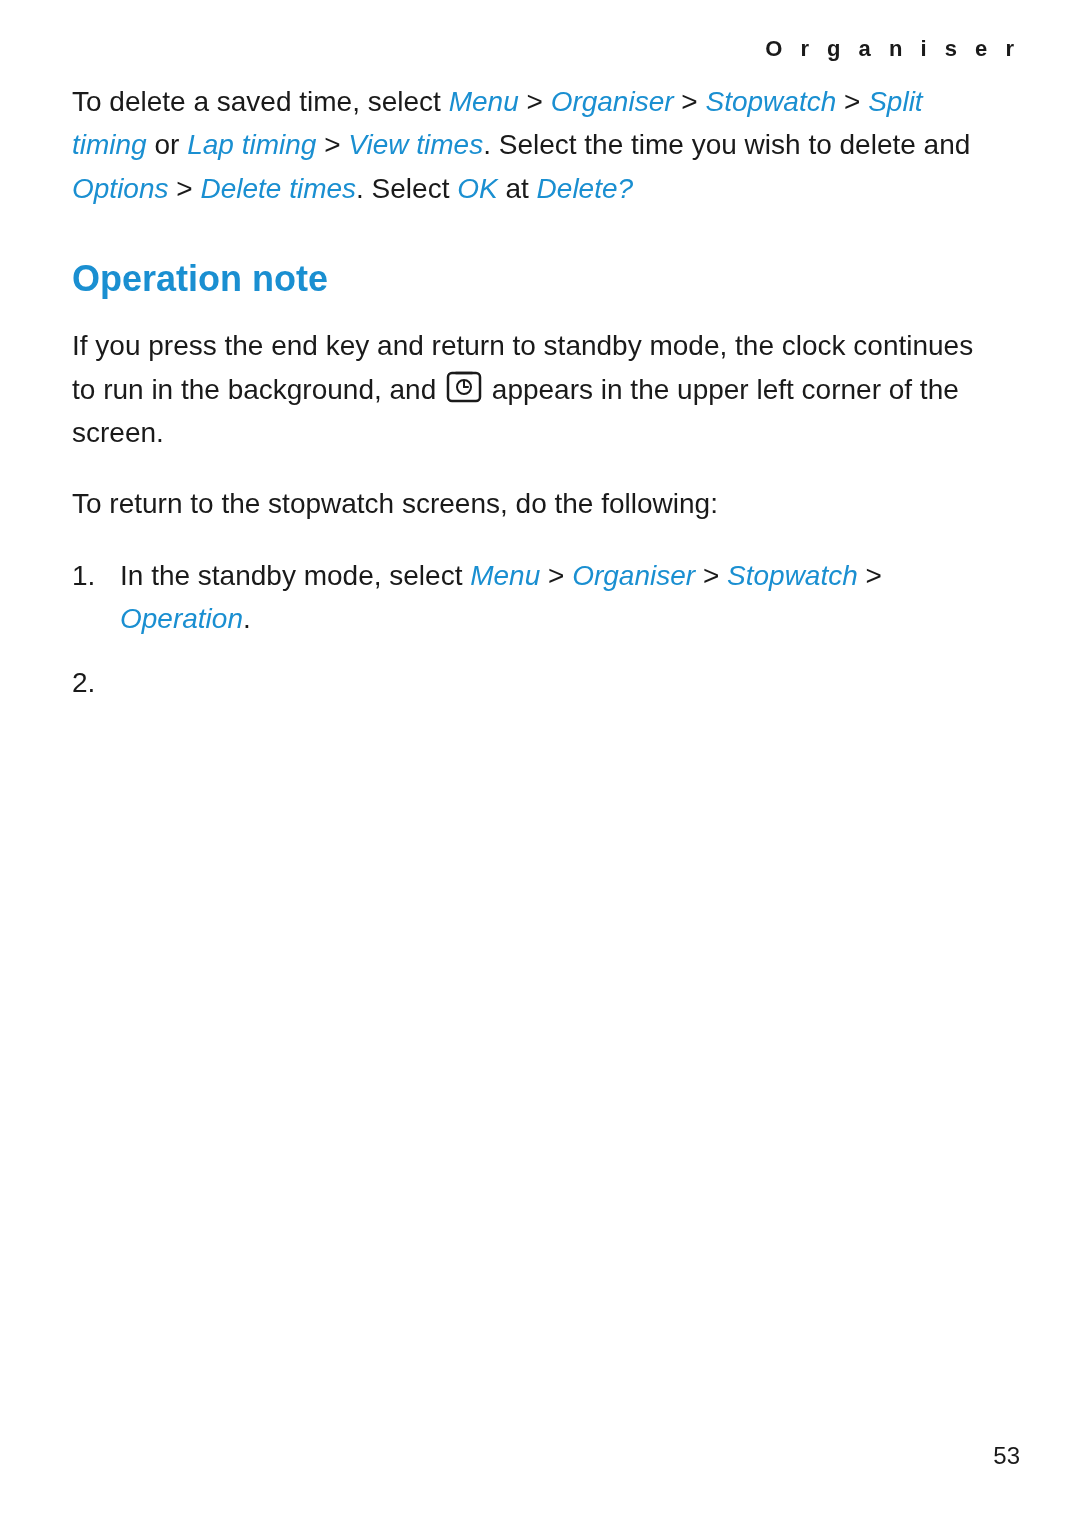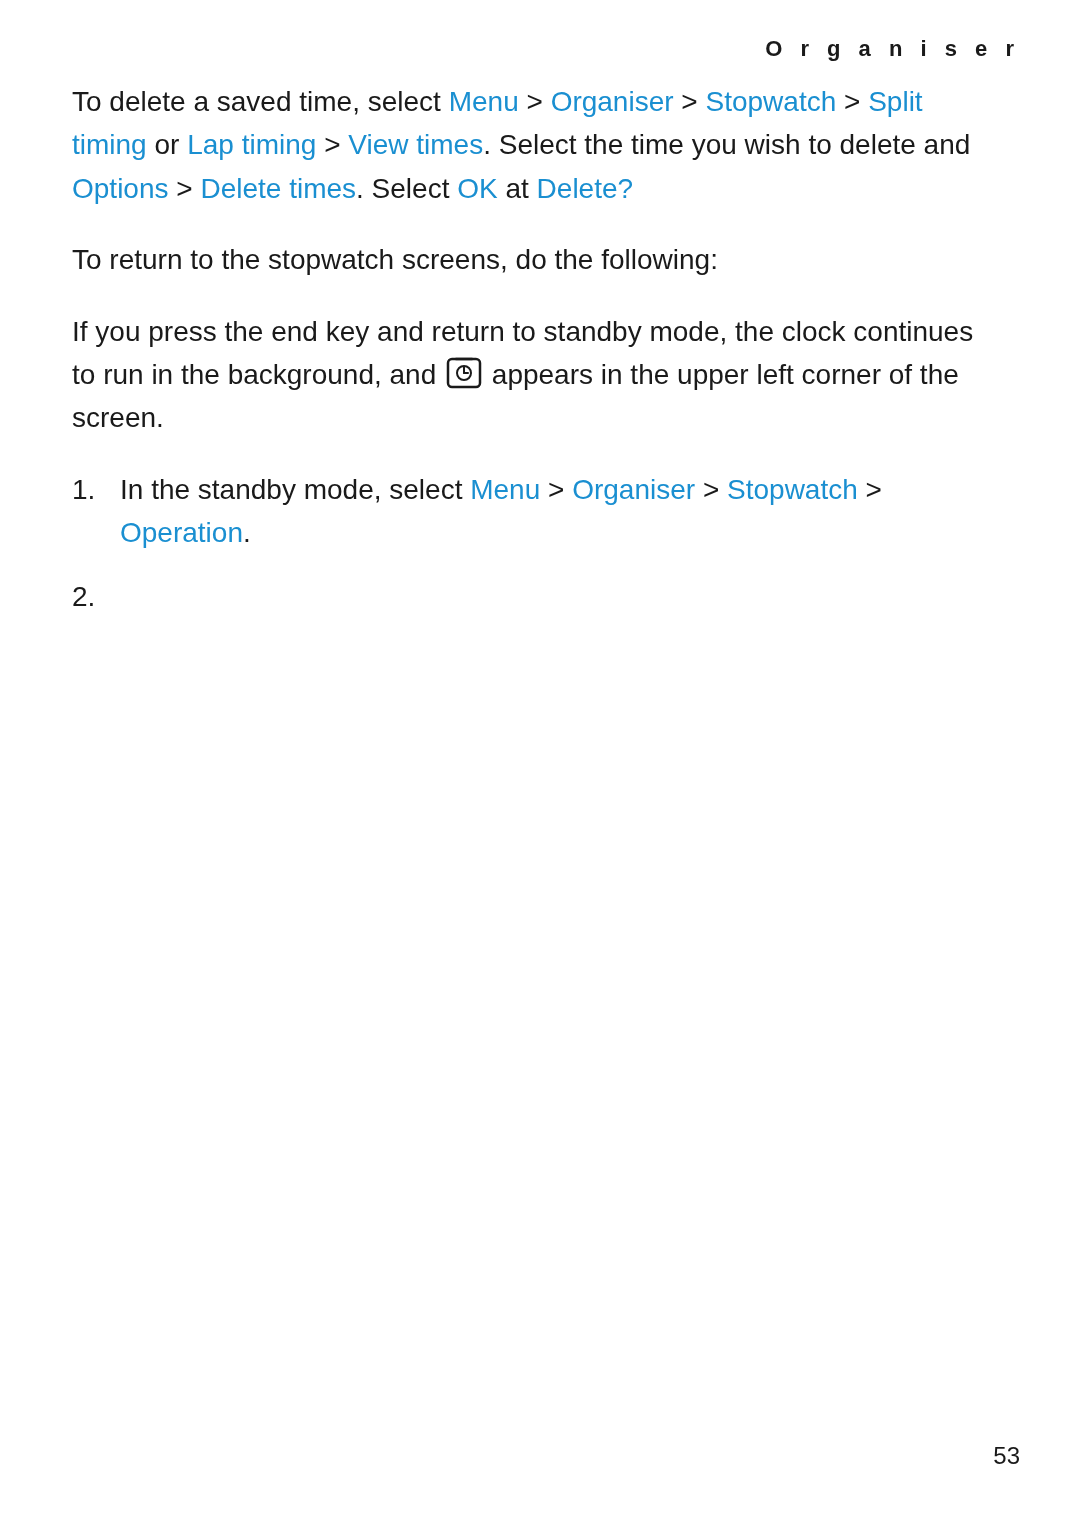--- a/index.html
+++ b/index.html
@@ -38,20 +38,21 @@
 
     .paragraph {
       margin-bottom: 28px;
       line-height: 1.55;
       font-size: 28px;
       color: #1a1a1a;
     }
 
     .blue-link {
       color: #1a8fd1;
+      font-style: italic;
     }
 
     .section-heading {
       color: #1a8fd1;
       font-size: 36px;
       font-weight: bold;
       margin-top: 48px;
       margin-bottom: 24px;
       font-style: normal;
     }
@@ -100,33 +101,36 @@
 <div class="page-header">
   <span>O r g a n i s e r</span>
 </div>
 
 <div class="content">
   <div class="paragraph">
     <span>To delete a saved time, select </span><span class="blue-link">Menu</span><span> &gt; </span><span class="blue-link">Organiser</span><span> &gt; </span><span class="blue-link">Stopwatch</span><span> &gt; </span><span class="blue-link">Split timing</span><span> or </span><span class="blue-link">Lap timing</span><span> &gt; </span><span class="blue-link">View times</span><span>. Select the time you wish to delete and </span><span class="blue-link">Options</span><span> &gt; </span><span class="blue-link">Delete times</span><span>. Select </span><span class="blue-link">OK</span><span> at </span><span class="blue-link">Delete?</span>
   </div>
 
 
-
-  <div class="paragraph">
-    <span>To return to the stopwatch screens, do the following:</span>
-  </div>
+  <h2 class="section-heading">
+    <span>Operation note</span>
+  </h2>
 
   <div class="paragraph">
     <span>If you press the end key and return to standby mode, the clock continues to run in the background, and </span><svg class="stopwatch-icon" viewBox="0 0 36 36" xmlns="http://www.w3.org/2000/svg">
       <rect x="2" y="2" width="32" height="28" rx="4" ry="4" fill="none" stroke="#1a1a1a" stroke-width="2.5"></rect>
       <path d="M10 2 L26 2" stroke="#1a1a1a" stroke-width="2.5" stroke-linecap="round"></path>
       <circle cx="18" cy="16" r="7" fill="none" stroke="#1a1a1a" stroke-width="2"></circle>
       <line x1="18" y1="10" x2="18" y2="16" stroke="#1a1a1a" stroke-width="2" stroke-linecap="round"></line>
       <line x1="18" y1="16" x2="22" y2="16" stroke="#1a1a1a" stroke-width="2" stroke-linecap="round"></line>
     </svg><span> appears in the upper left corner of the screen.</span>
+  </div>
+
+  <div class="paragraph">
+    <span>To return to the stopwatch screens, do the following:</span>
   </div>
 
   <ol class="ordered-list">
     <li>
       <span class="list-number">1.</span>
       <span>
         <span>In the standby mode, select </span><span class="blue-link">Menu</span><span> &gt; </span><span class="blue-link">Organiser</span><span> &gt; </span><span class="blue-link">Stopwatch</span><span> &gt; </span><span class="blue-link">Operation</span><span>.</span>
       </span>
     </li>
     <li>

